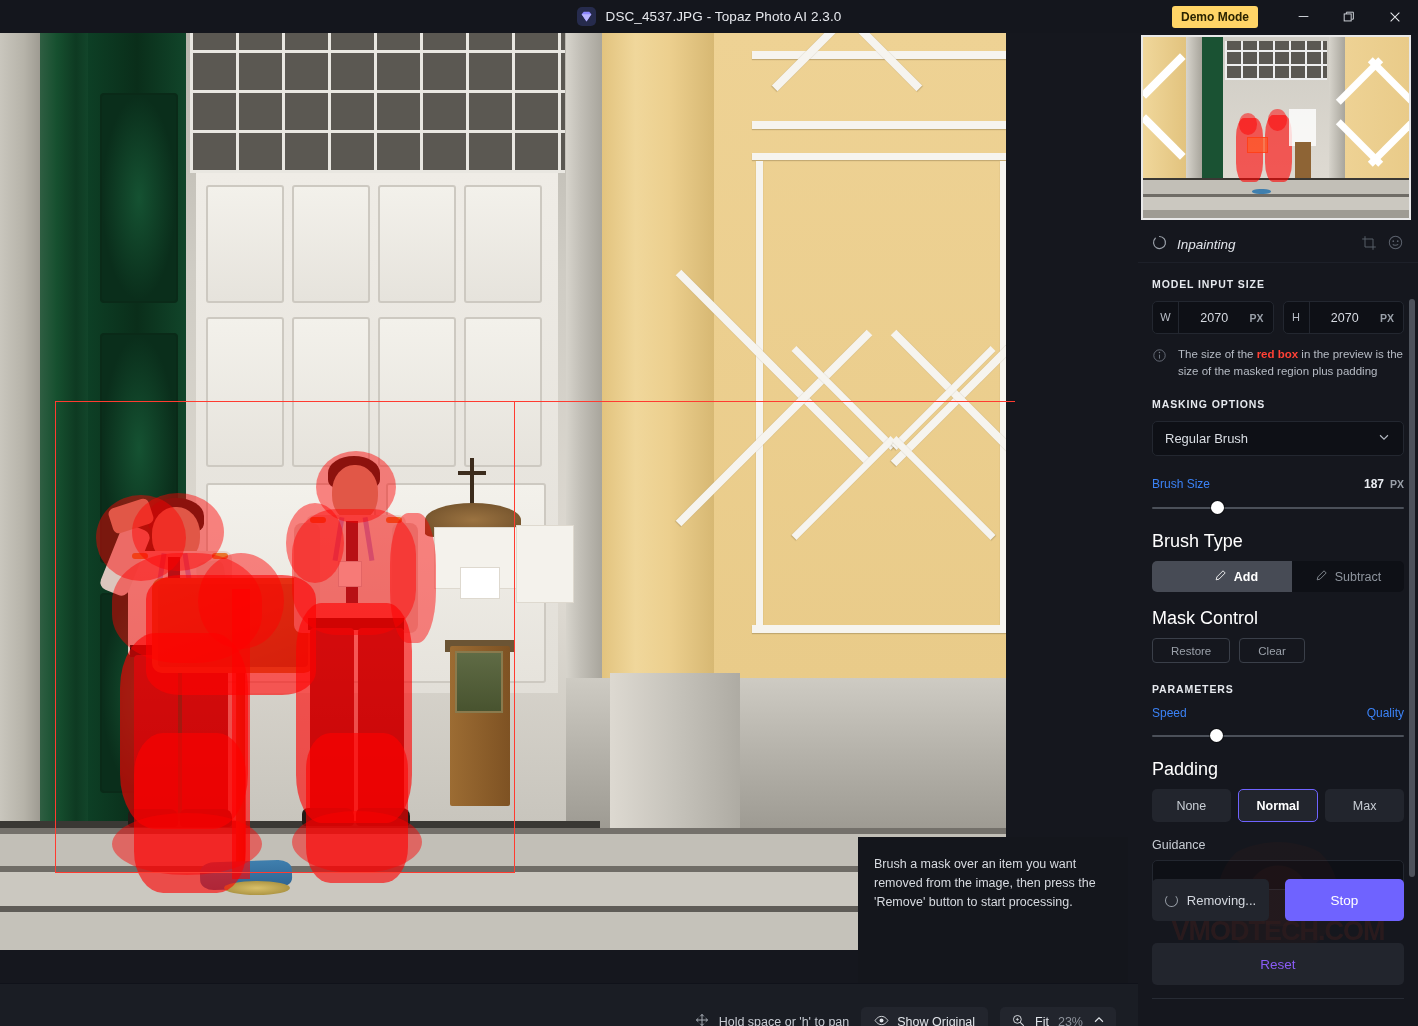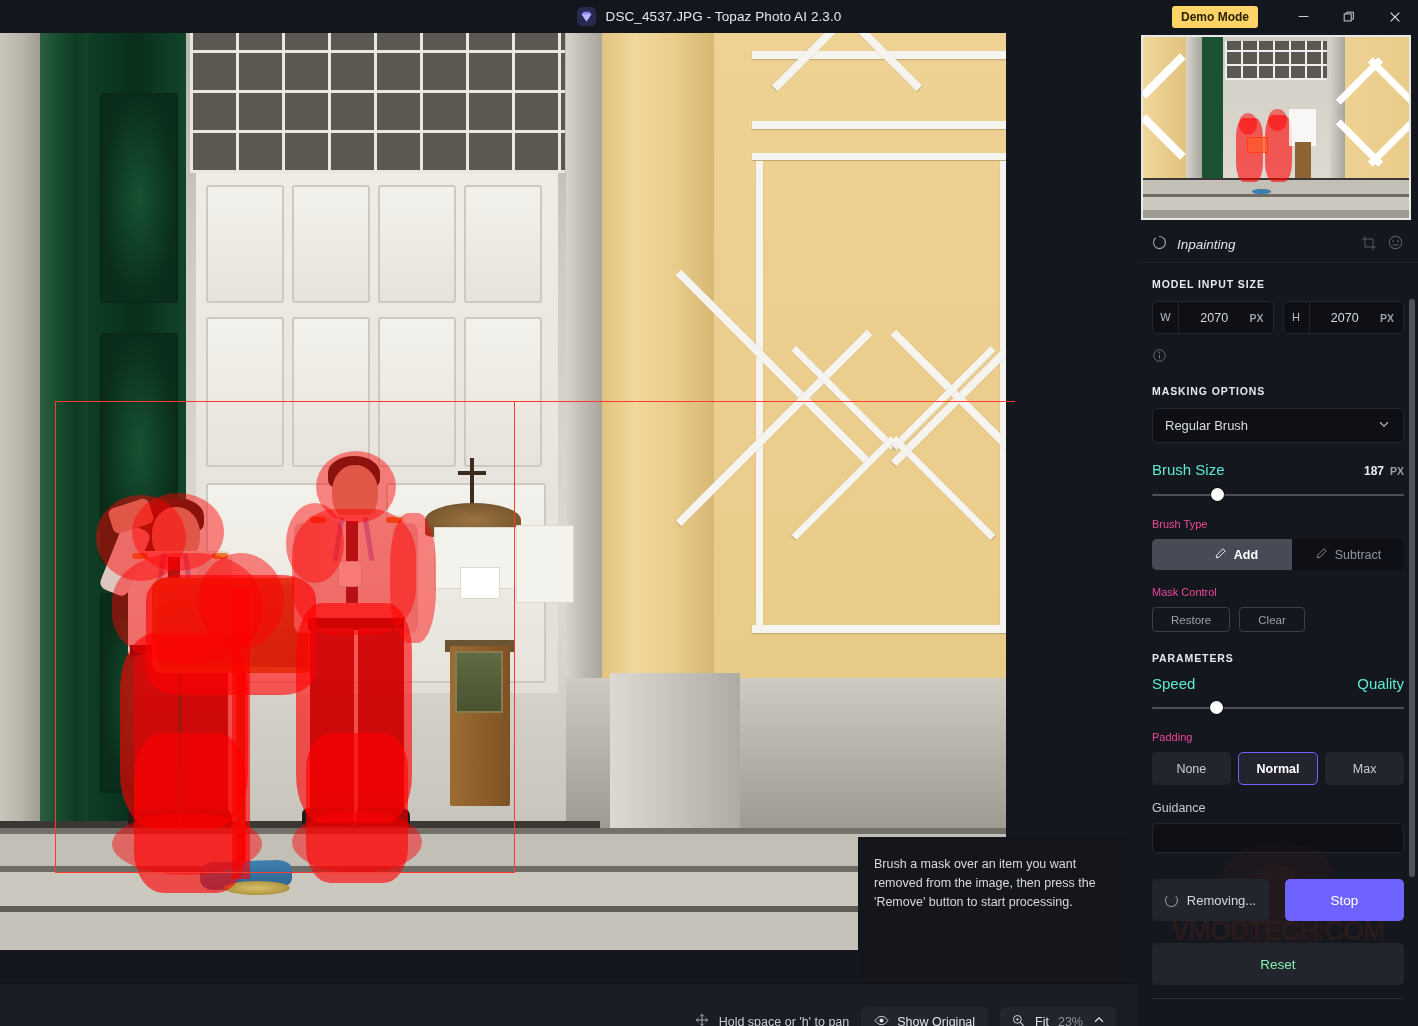--- a/index.html
+++ b/index.html
@@ -202,28 +202,28 @@
   .info-ic { flex:0 0 auto; margin-top:2px; color:#737a85; }
   .info-txt { font-size:11.5px; color:#b6bbc4; line-height:1.48; }
   .info-txt .hl { color:#ff4136; font-weight:700; }
 
   .select {
     height:35px; background:#0e1016; border:1px solid #232730; border-radius:5px;
     display:flex; align-items:center; justify-content:space-between;
     padding:0 12px; color:#d9dde3; font-size:13px; margin-bottom:18px;
   }
   .row-lbl { display:flex; justify-content:space-between; align-items:baseline; margin-bottom:9px; }
-  .row-lbl .l { font-size:15px; color:#5eead4; }
+  .row-lbl .l { font-size:12px; color:#3b82f6; }
   .row-lbl .r { font-size:12px; color:#e9ecf1; font-weight:700; }
   .row-lbl .u { font-size:10.5px; color:#9aa0a9; font-weight:700; margin-left:6px; }
   .slider { position:relative; height:14px; margin-bottom:16px; }
   .slider .track { position:absolute; left:0; right:0; top:6px; height:2px; background:#4b5059; border-radius:1px; }
   .slider .knob { position:absolute; top:0; width:13px; height:13px; border-radius:50%; background:#fff;
     box-shadow:0 0 0 1px rgba(0,0,0,.4); }
-  .lbl { font-size:11px; color:#ec4899; margin-bottom:9px; }
+  .lbl { font-size:18px; color:#ffffff; margin-bottom:9px; }
   .seg { display:flex; gap:0; background:#0e1016; border-radius:5px; overflow:hidden; margin-bottom:16px; }
   .seg-btn { flex:1; height:31px; display:flex; align-items:center; justify-content:center; gap:7px;
     font-size:12.5px; color:#8e949d; }
   .seg-btn.active { background:#474b55; color:#fff; font-weight:700;padding-left:28px; }
   .mini-row { display:flex; gap:9px; margin-bottom:20px; }
   .mini-btn { padding:0 18px; height:25px; line-height:24px; background:transparent;
     border:1px solid #3a3f49; border-radius:4px; color:#9ba1aa; font-size:11.5px; }
   .pad-seg { display:flex; gap:7px; margin-bottom:16px; }
   .pad-btn { flex:1; height:33px; display:flex; align-items:center; justify-content:center;
     background:#22252d; border-radius:5px; color:#c9ced5; font-size:12.5px; }
@@ -241,21 +241,21 @@
     color:#d3d7de; font-size:13px;
   }
   .stop-btn {
     width:119px; height:42px; background:#6f63ff; border-radius:5px;
     display:flex; align-items:center; justify-content:center;
     color:#fff; font-size:13.5px;
   }
   .reset-btn {
     height:42px; background:#22252d; border-radius:5px;
     display:flex; align-items:center; justify-content:center;
-    color:#86efac; font-size:13.5px; margin-bottom:13px;
+    color:#8b5cf6; font-size:13.5px; margin-bottom:13px;
   }
   .foot-div { height:1px; background:#272b34; margin-bottom:13px; }
   .close-btn {
     height:38px; border:1px solid #343942; border-radius:5px;
     display:flex; align-items:center; justify-content:center;
     color:#d3d7de; font-size:13.5px;
   }
   .scrollbar {
     position:absolute; right:3px; top:266px; width:6px; height:578px;
     background:#4d525b; border-radius:3px;
@@ -556,20 +556,21 @@
       </div>
 
       <div class="info-row">
         <span class="info-ic">
           <svg width="15" height="15" viewBox="0 0 20 20">
               <circle cx="10" cy="10" r="7.6" fill="none" stroke="#737a85" stroke-width="1.1"></circle>
               <circle cx="10" cy="6.1" r=".95" fill="#737a85"></circle>
               <path d="M10 8.8v5.4" stroke="#737a85" stroke-width="1.2"></path>
             </svg>
         </span>
+        <span class="info-txt"><span>The size of the </span><span class="hl">red box</span><span> in the preview is the size of the masked region plus padding</span></span>
       </div>
 
       <div class="sec-label">MASKING OPTIONS</div>
       <div class="select">
         <span>Regular Brush</span>
         <span>
           <svg width="14" height="14" viewBox="0 0 16 16">
               <path d="M3.5 6L8 10.4 12.5 6" fill="none" stroke="#b6bbc4" stroke-width="1.3"></path>
             </svg>
         </span>

